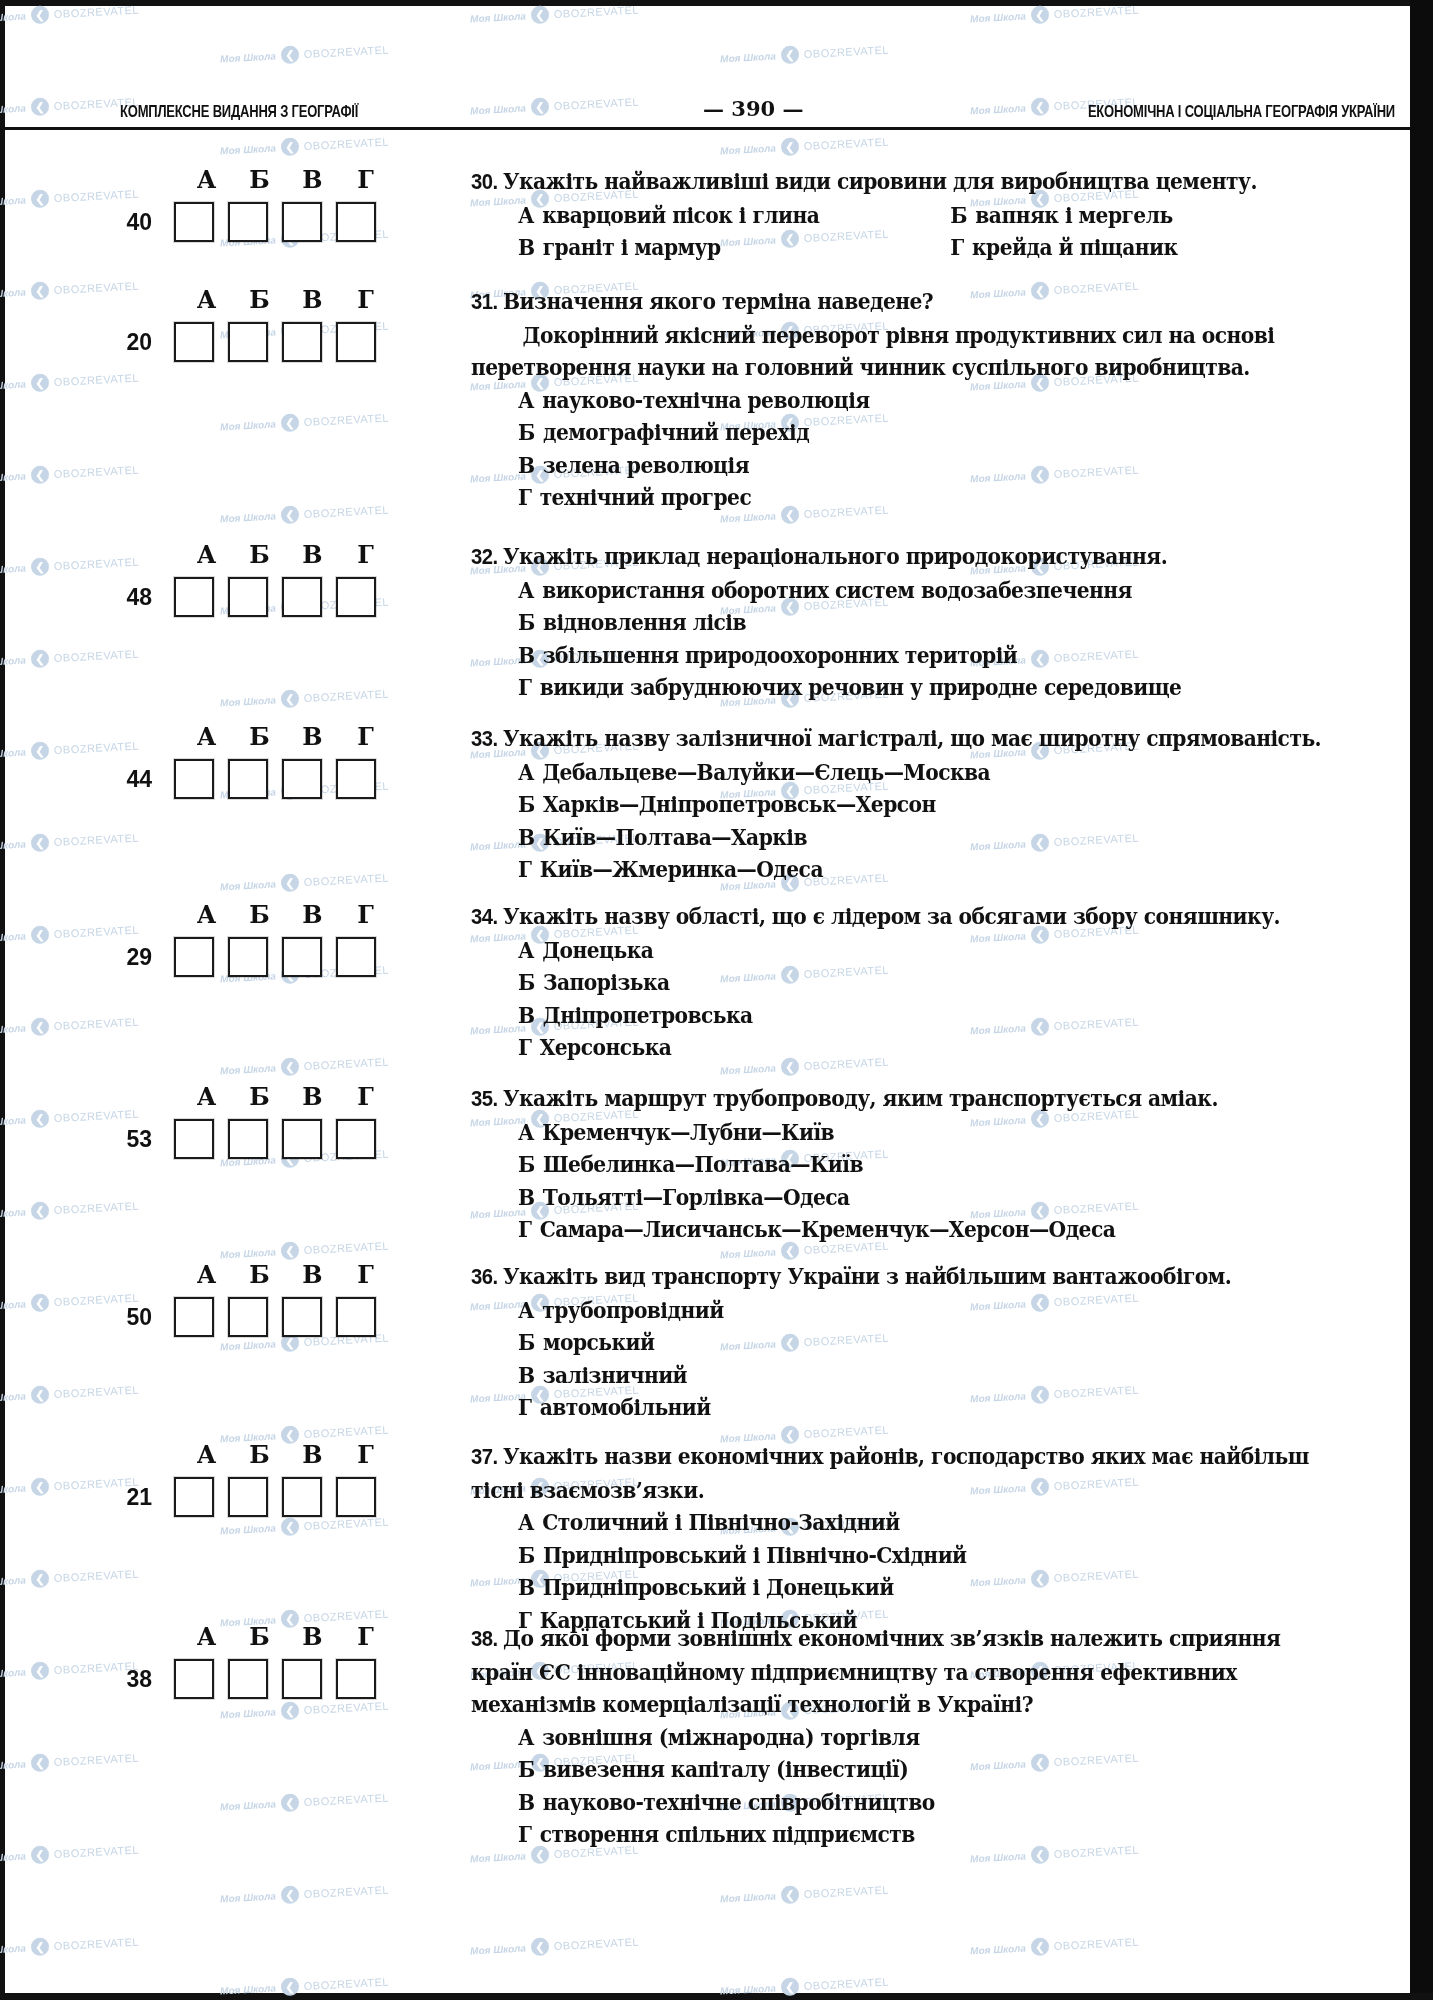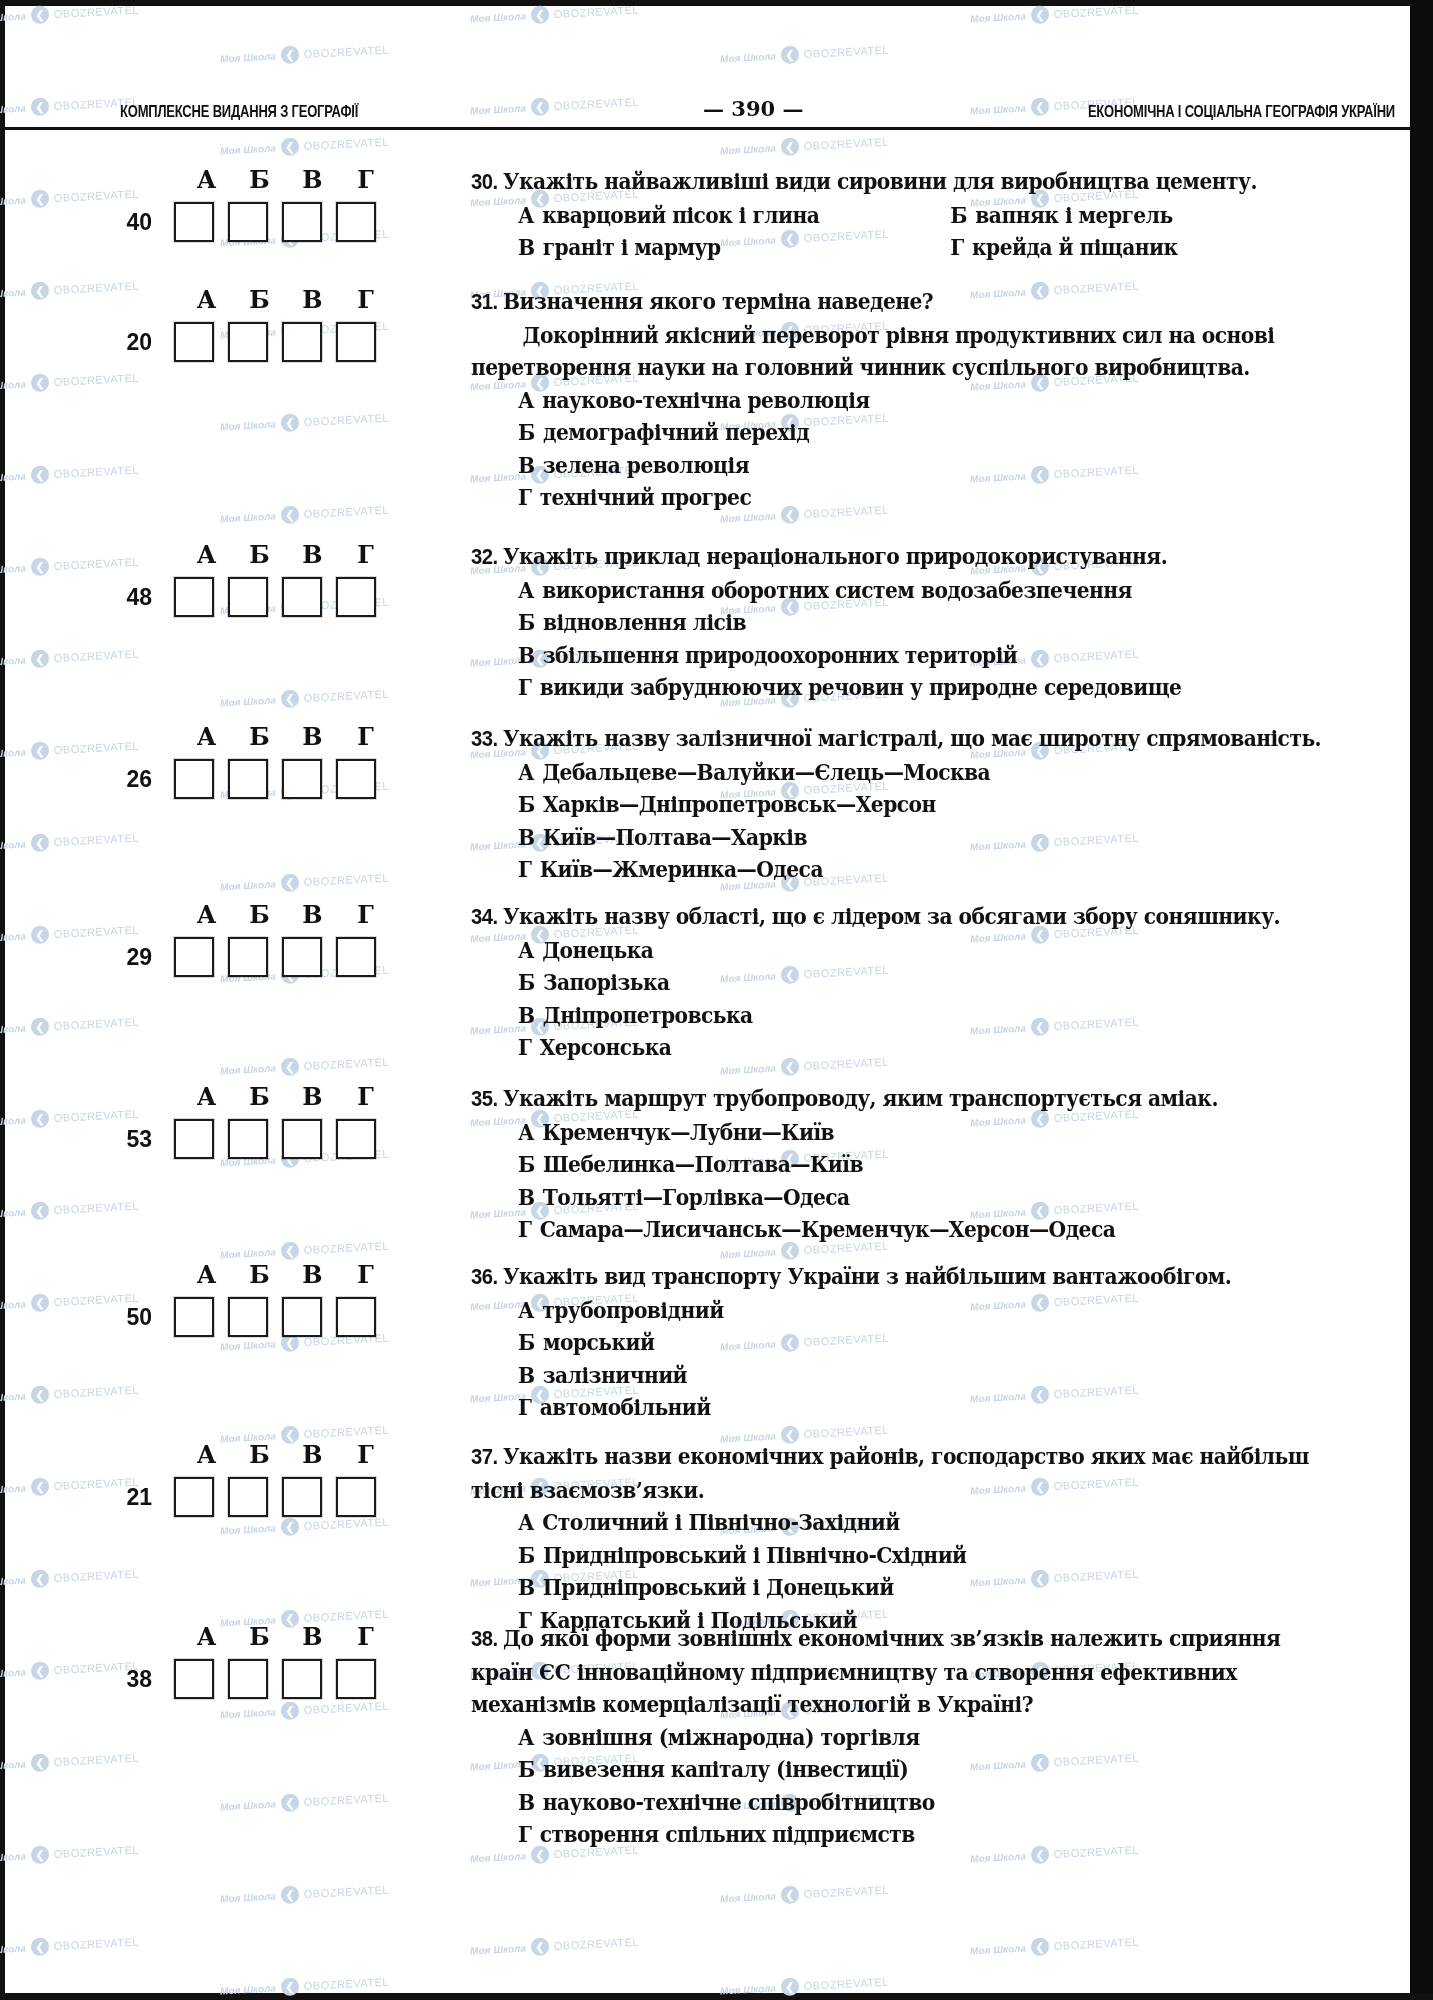--- a/index.html
+++ b/index.html
@@ -730,21 +730,21 @@
       </div>
   </section>
     <section class="question" style="top: 722px;">
     <div class="grid">
       <div class="grid-letters">
         <span class="grid-letter">А</span>
         <span class="grid-letter">Б</span>
         <span class="grid-letter">В</span>
         <span class="grid-letter">Г</span>
       </div>
-      <div class="grid-num">26</div>
+      <div class="grid-num">44</div>
       <div class="grid-boxes">
         <div class="answer-box"></div>
         <div class="answer-box"></div>
         <div class="answer-box"></div>
         <div class="answer-box"></div>
       </div>
     </div>
     <div class="q-text">
       <div class="q-stem"><span class="q-no">33.</span><span class="q-stem-text">Укажіть назву залізничної магістралі, що має широтну спрямованість.</span></div>
     <div class="opt"><span class="opt-letter">А</span><span>Дебальцеве—Валуйки—Єлець—Москва</span></div>

